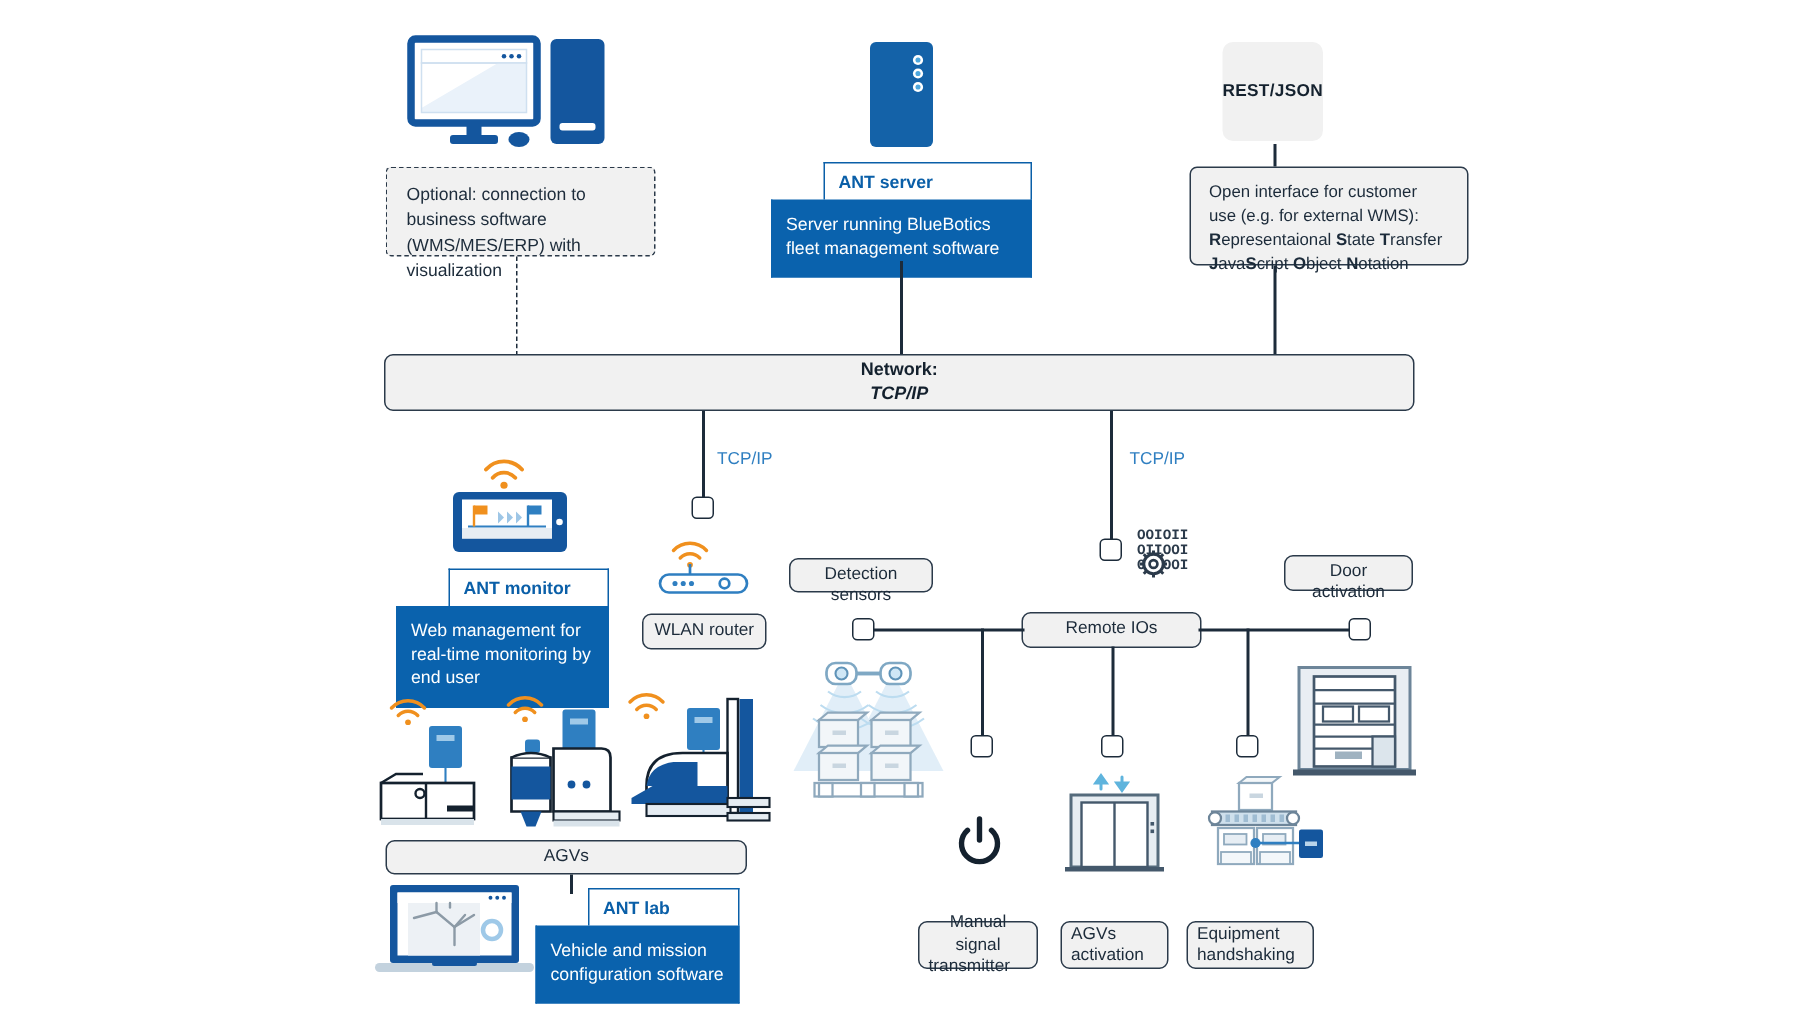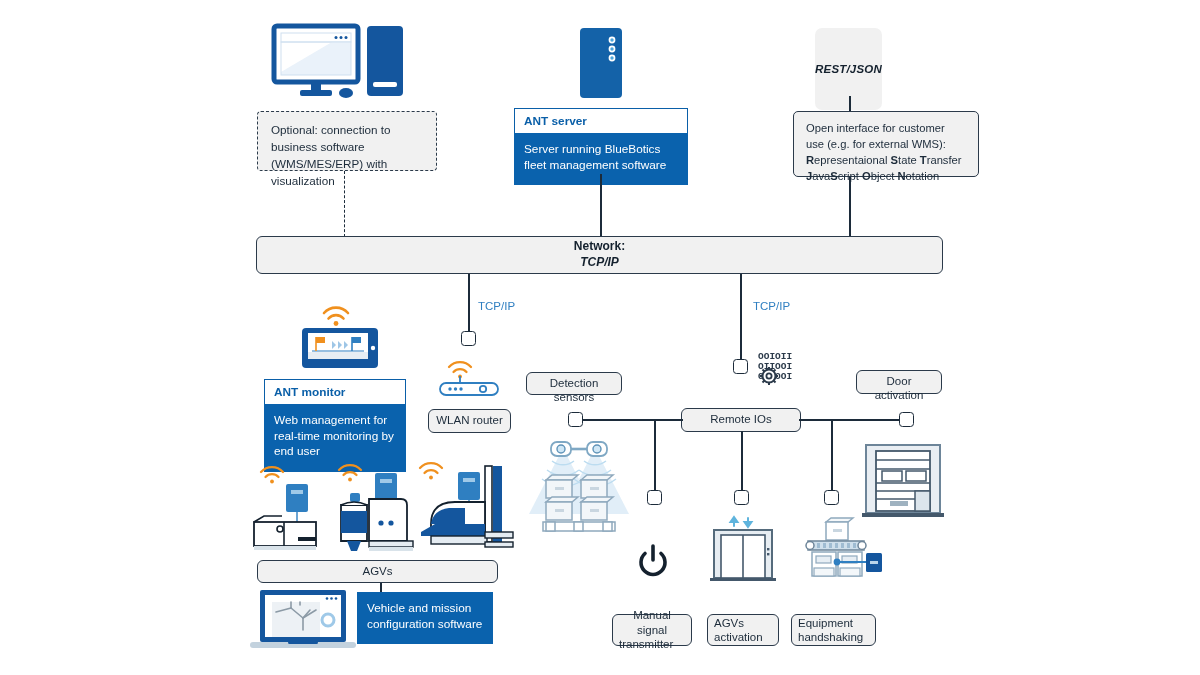--- a/index.html
+++ b/index.html
@@ -31,21 +31,21 @@
   .openbox{
     position:absolute;background:#f1f1f1;border:1.7px solid #2b3a4a;border-radius:5px;
     color:#1c2b3a;font-size:11.2px;line-height:1.42;box-sizing:border-box;padding:9px 12px;
   }
   .openbox b{font-weight:bold;}
 
   
   .card{position:absolute;box-sizing:border-box;}
   .card .head{
     background:#ffffff;border:1.6px solid #0a5fa8;border-bottom:none;
-    color:#0a5fa8;font-weight:bold;font-size:11.8px;padding:5px 9px;box-sizing:border-box;
+    color:#0a5fa8;font-weight:bold;font-size:11.8px;padding:5px 9px;box-sizing:border-box;margin-left:35px;
   }
   .card .body{
     background:#0a62ad;border:1.6px solid #0a62ad;border-top:none;color:#ffffff;
     font-size:11.8px;line-height:1.33;padding:9px 9px 11px 9px;box-sizing:border-box;
   }
 
   
   .line{position:absolute;background:#1c2b3a;}
   .vline{width:1.6px;}
   .hline{height:1.6px;}
@@ -94,21 +94,21 @@
       <rect x="2" y="2" width="42" height="70" rx="4" fill="#1462a8"></rect>
       <circle cx="34" cy="14" r="3.4" fill="#fff"></circle>
         <circle cx="34" cy="14" r="1.7" fill="#4ea7dd"></circle>
       <circle cx="34" cy="23" r="3.4" fill="#fff"></circle>
         <circle cx="34" cy="23" r="1.7" fill="#4ea7dd"></circle>
       <circle cx="34" cy="32" r="3.4" fill="#fff"></circle>
         <circle cx="34" cy="32" r="1.7" fill="#4ea7dd"></circle>
     </svg>
   </div>
 
-  <div class="restjson" style="left:815px;top:28px;width:67px;height:82px;font-style:italic;">
+  <div class="restjson" style="left:815px;top:28px;width:67px;height:66px;">
     <span>REST/JSON</span>
   </div>
 
   <div class="dashbox" style="left:257px;top:111px;width:180px;height:60px;">
     <b>Optional:</b><span> connection to business software (WMS/MES/ERP) with visualization</span>
   </div>
 
   <div class="card" style="left:514px;top:108px;width:174px;">
     <div class="head">ANT server</div>
     <div class="body">Server running BlueBotics fleet management software</div>
@@ -463,16 +463,17 @@
           <path d="M43 20 L43 14"></path>
           <path d="M52 17 L52 14"></path>
       </g>
       <circle cx="80" cy="32" r="6" fill="none" stroke="#9fc9e8" stroke-width="3"></circle>
       <rect x="2" y="54" width="106" height="6" rx="3" fill="#c3d2de"></rect>
       <rect x="40" y="53" width="30" height="3" rx="1.5" fill="#14569e"></rect>
     </svg>
   </div>
 
   <div class="card" style="left:357px;top:592px;width:136px;">
+    <div class="head">ANT lab</div>
     <div class="body">Vehicle and mission configuration software</div>
   </div>
 
 </div>
 
 </body></html>

